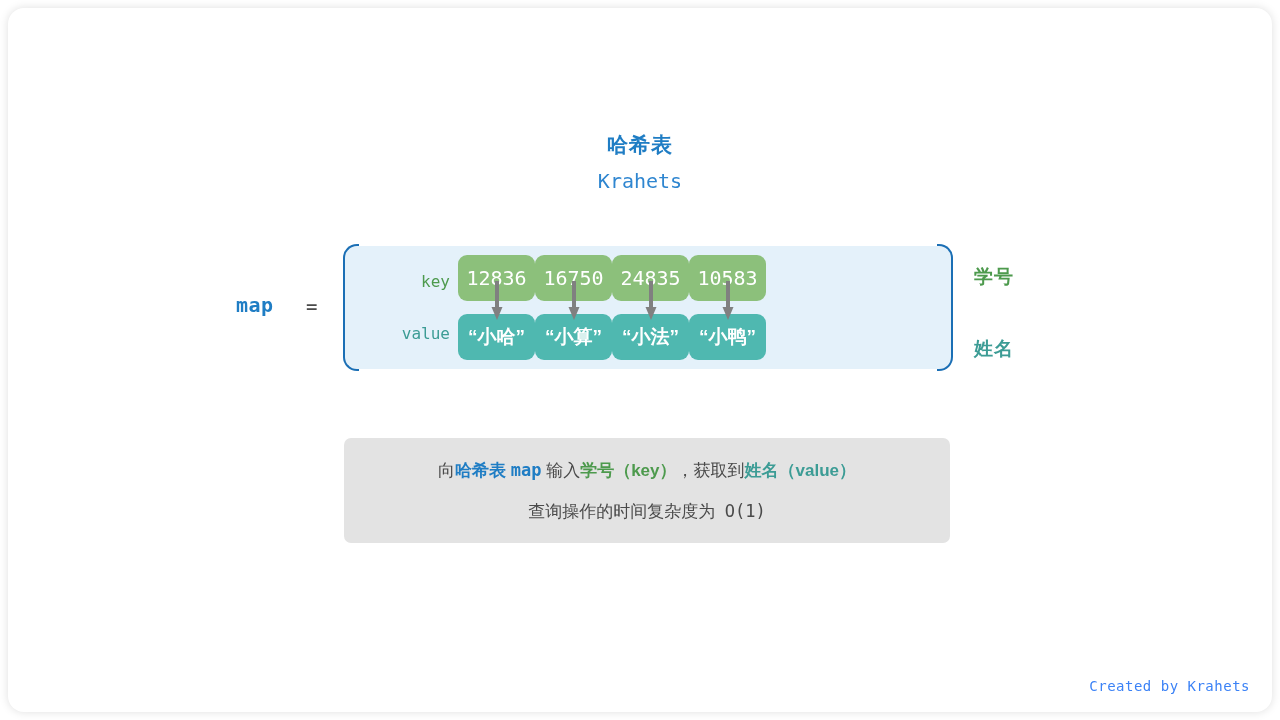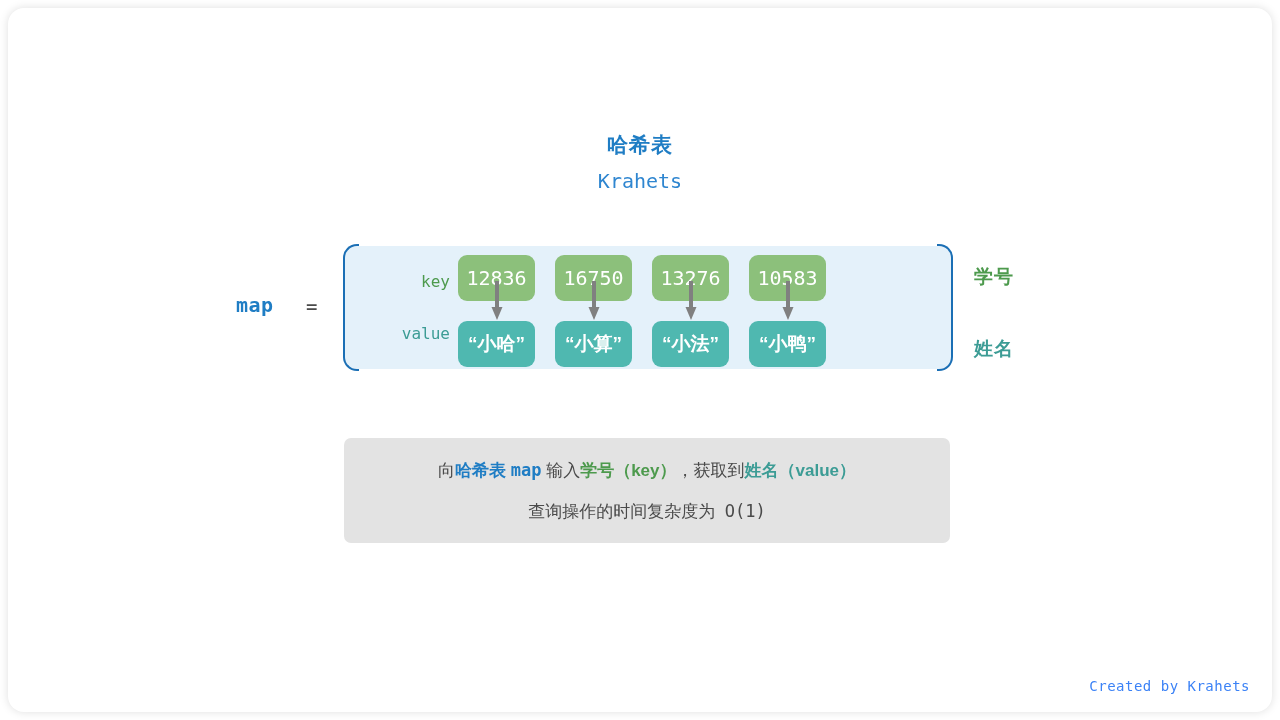--- a/index.html
+++ b/index.html
@@ -115,21 +115,20 @@
     font-size: 16px;
   }
   .row-label.key   { top: 26px;  color: #4d9a4d; }
   .row-label.value { top: 78px;  color: #3c9c95; }
 
   .cells {
     position: absolute;
     left: 114px;
     top: 9px;
     display: flex;
-    gap: 20px;
   }
   .cell-col {
     position: relative;
     width: 77px;
   }
   .box {
     width: 77px;
     height: 46px;
     border-radius: 9px;
     display: flex;
@@ -138,21 +137,21 @@
     color: #ffffff;
     box-sizing: border-box;
   }
   .box.key-box {
     background: #8cc07b;
     font-family: "DejaVu Sans Mono", "Liberation Mono", monospace;
     font-size: 20px;
     letter-spacing: 0px;
   }
   .box.value-box {
-    margin-top: 20px;
+    margin-top: 13px;
     background: #4fb8b0;
     font-size: 19px;
     font-weight: bold;
     letter-spacing: 0px;
   }
   .arrow {
     position: absolute;
     left: 50%;
     top: 26px;
     transform: translateX(-50%);
@@ -247,21 +246,21 @@
       <div class="cell-col">
         <div class="box key-box">16750</div>
         <div class="box value-box">“小算”</div>
         <svg class="arrow" viewBox="0 0 14 40">
           <path d="M7 0 L7 28" stroke="#808080" stroke-width="4" fill="none"></path>
           <path d="M7 39 L1.5 26 L12.5 26 Z" fill="#808080"></path>
         </svg>
       </div>
 
       <div class="cell-col">
-        <div class="box key-box">13276</div>
+        <div class="box key-box">24835</div>
         <div class="box value-box">“小法”</div>
         <svg class="arrow" viewBox="0 0 14 40">
           <path d="M7 0 L7 28" stroke="#808080" stroke-width="4" fill="none"></path>
           <path d="M7 39 L1.5 26 L12.5 26 Z" fill="#808080"></path>
         </svg>
       </div>
 
       <div class="cell-col">
         <div class="box key-box">10583</div>
         <div class="box value-box">“小鸭”</div>

